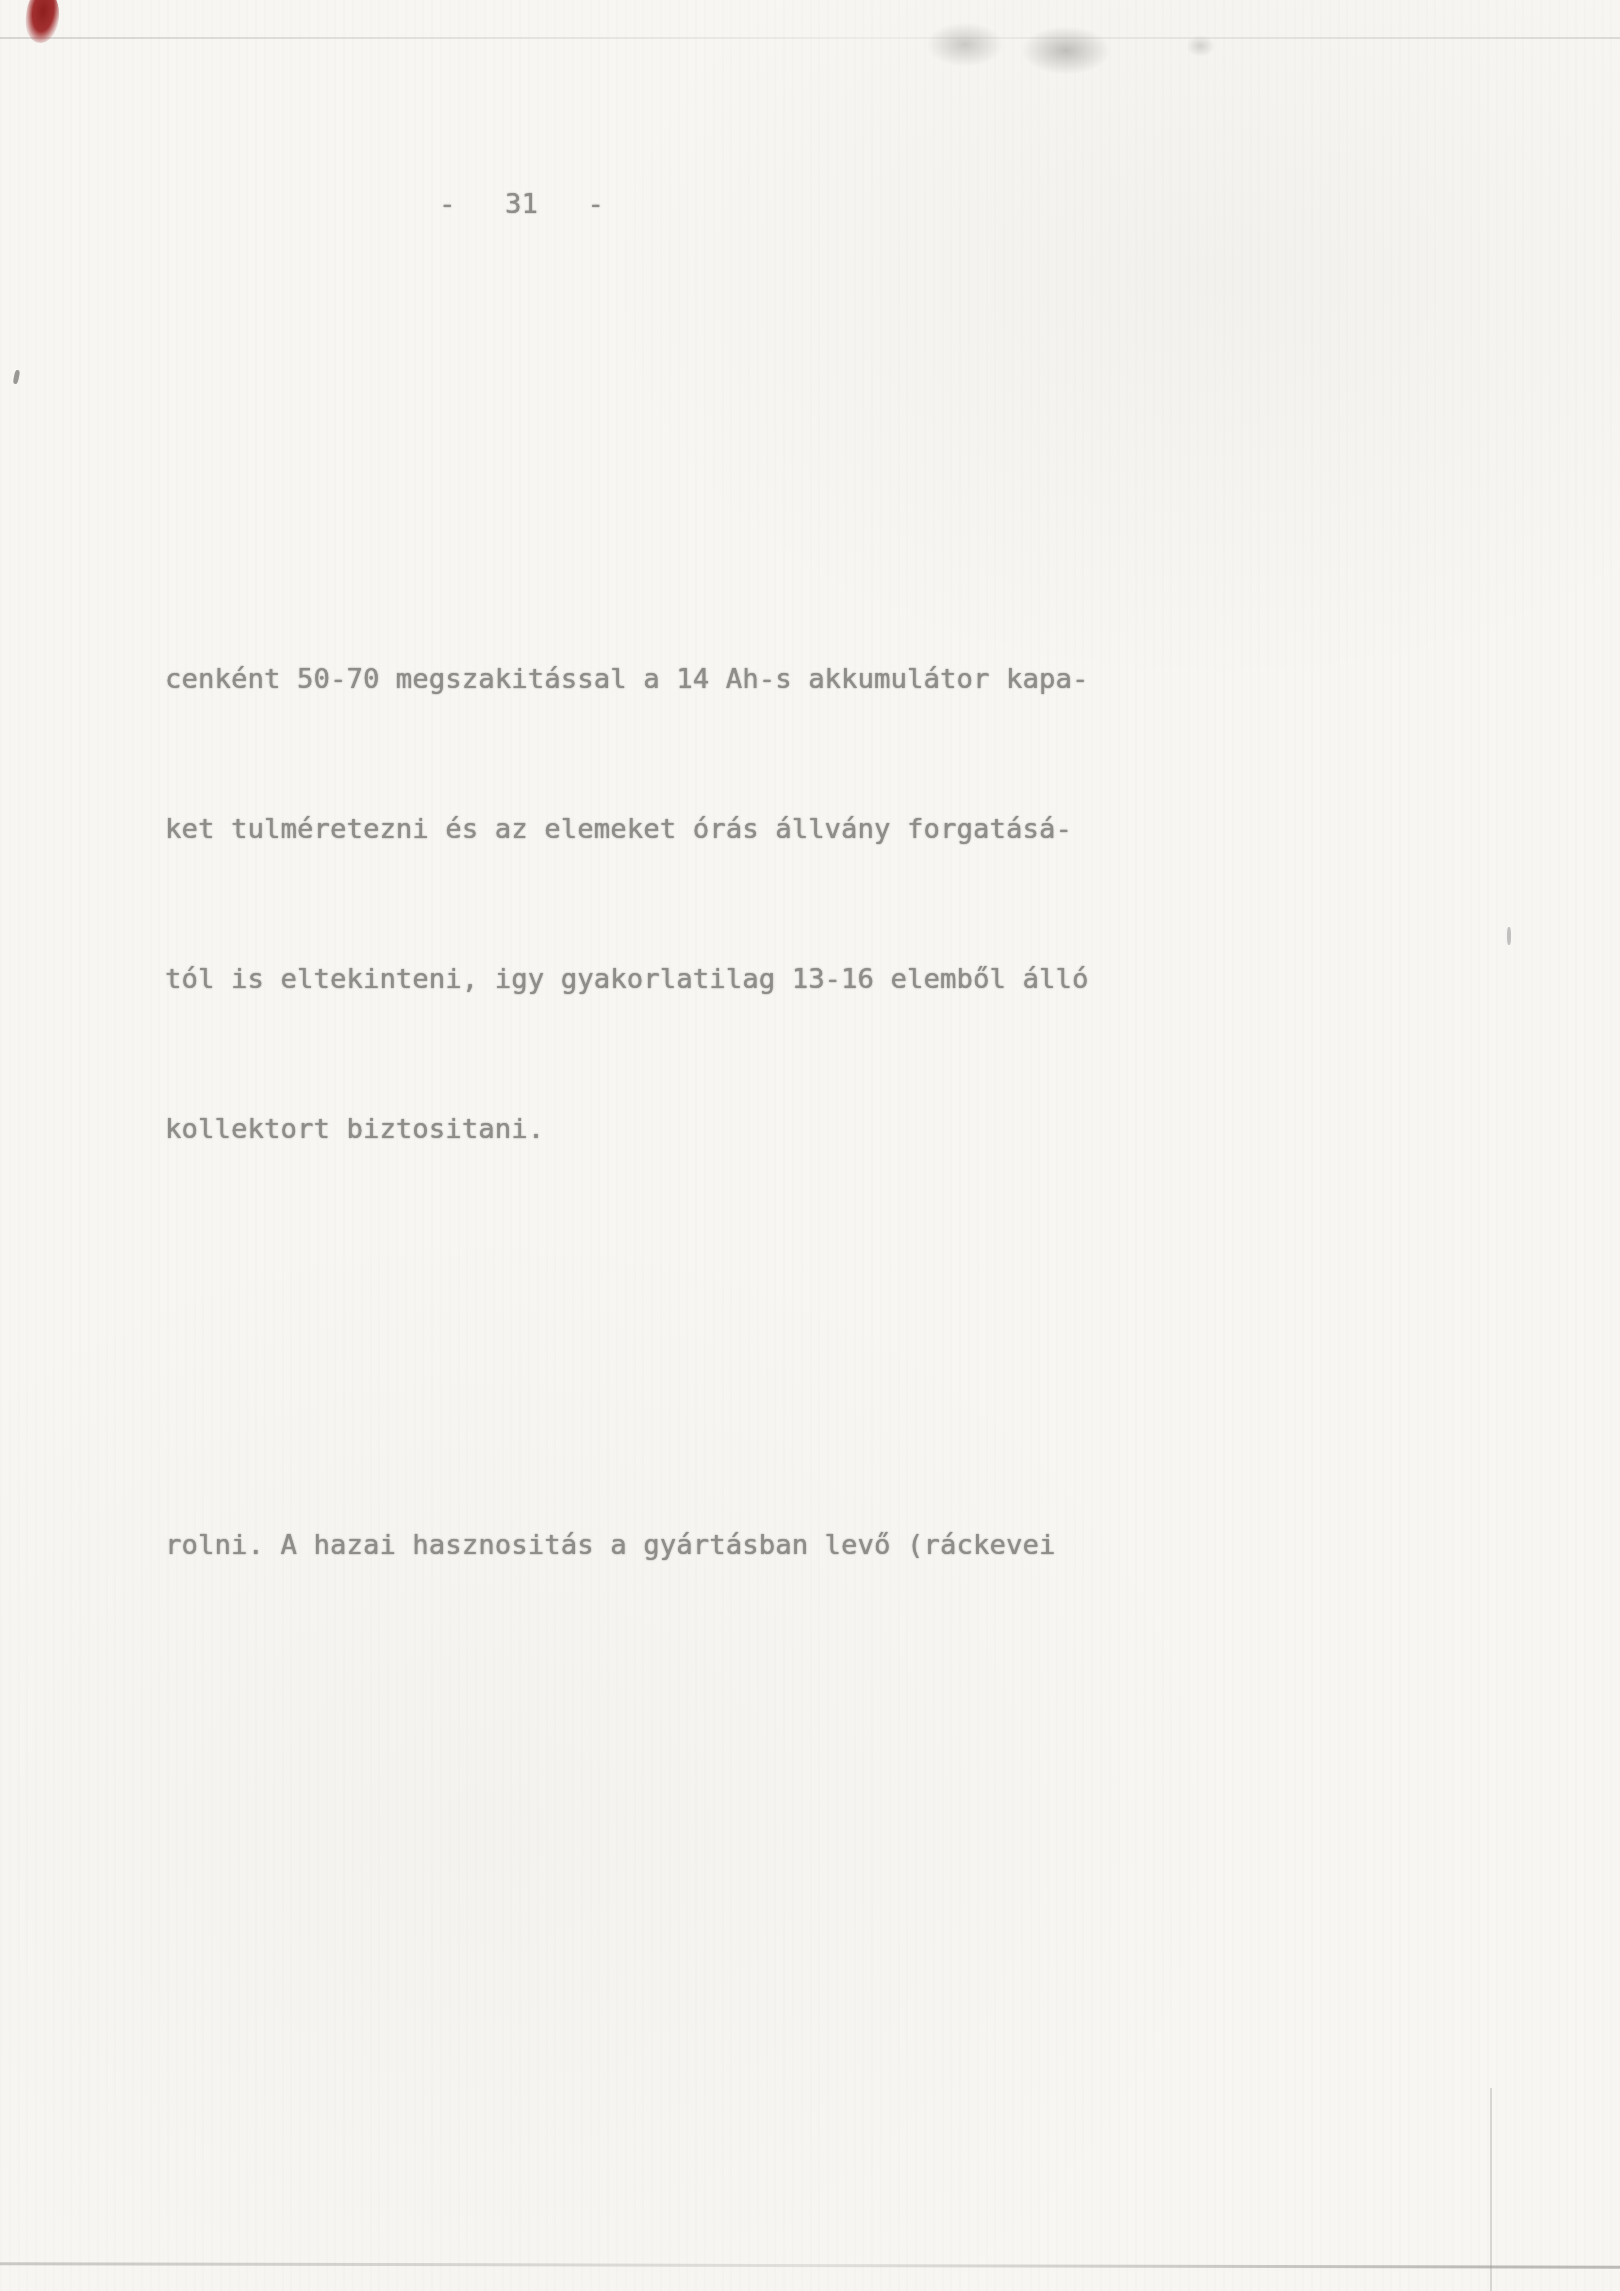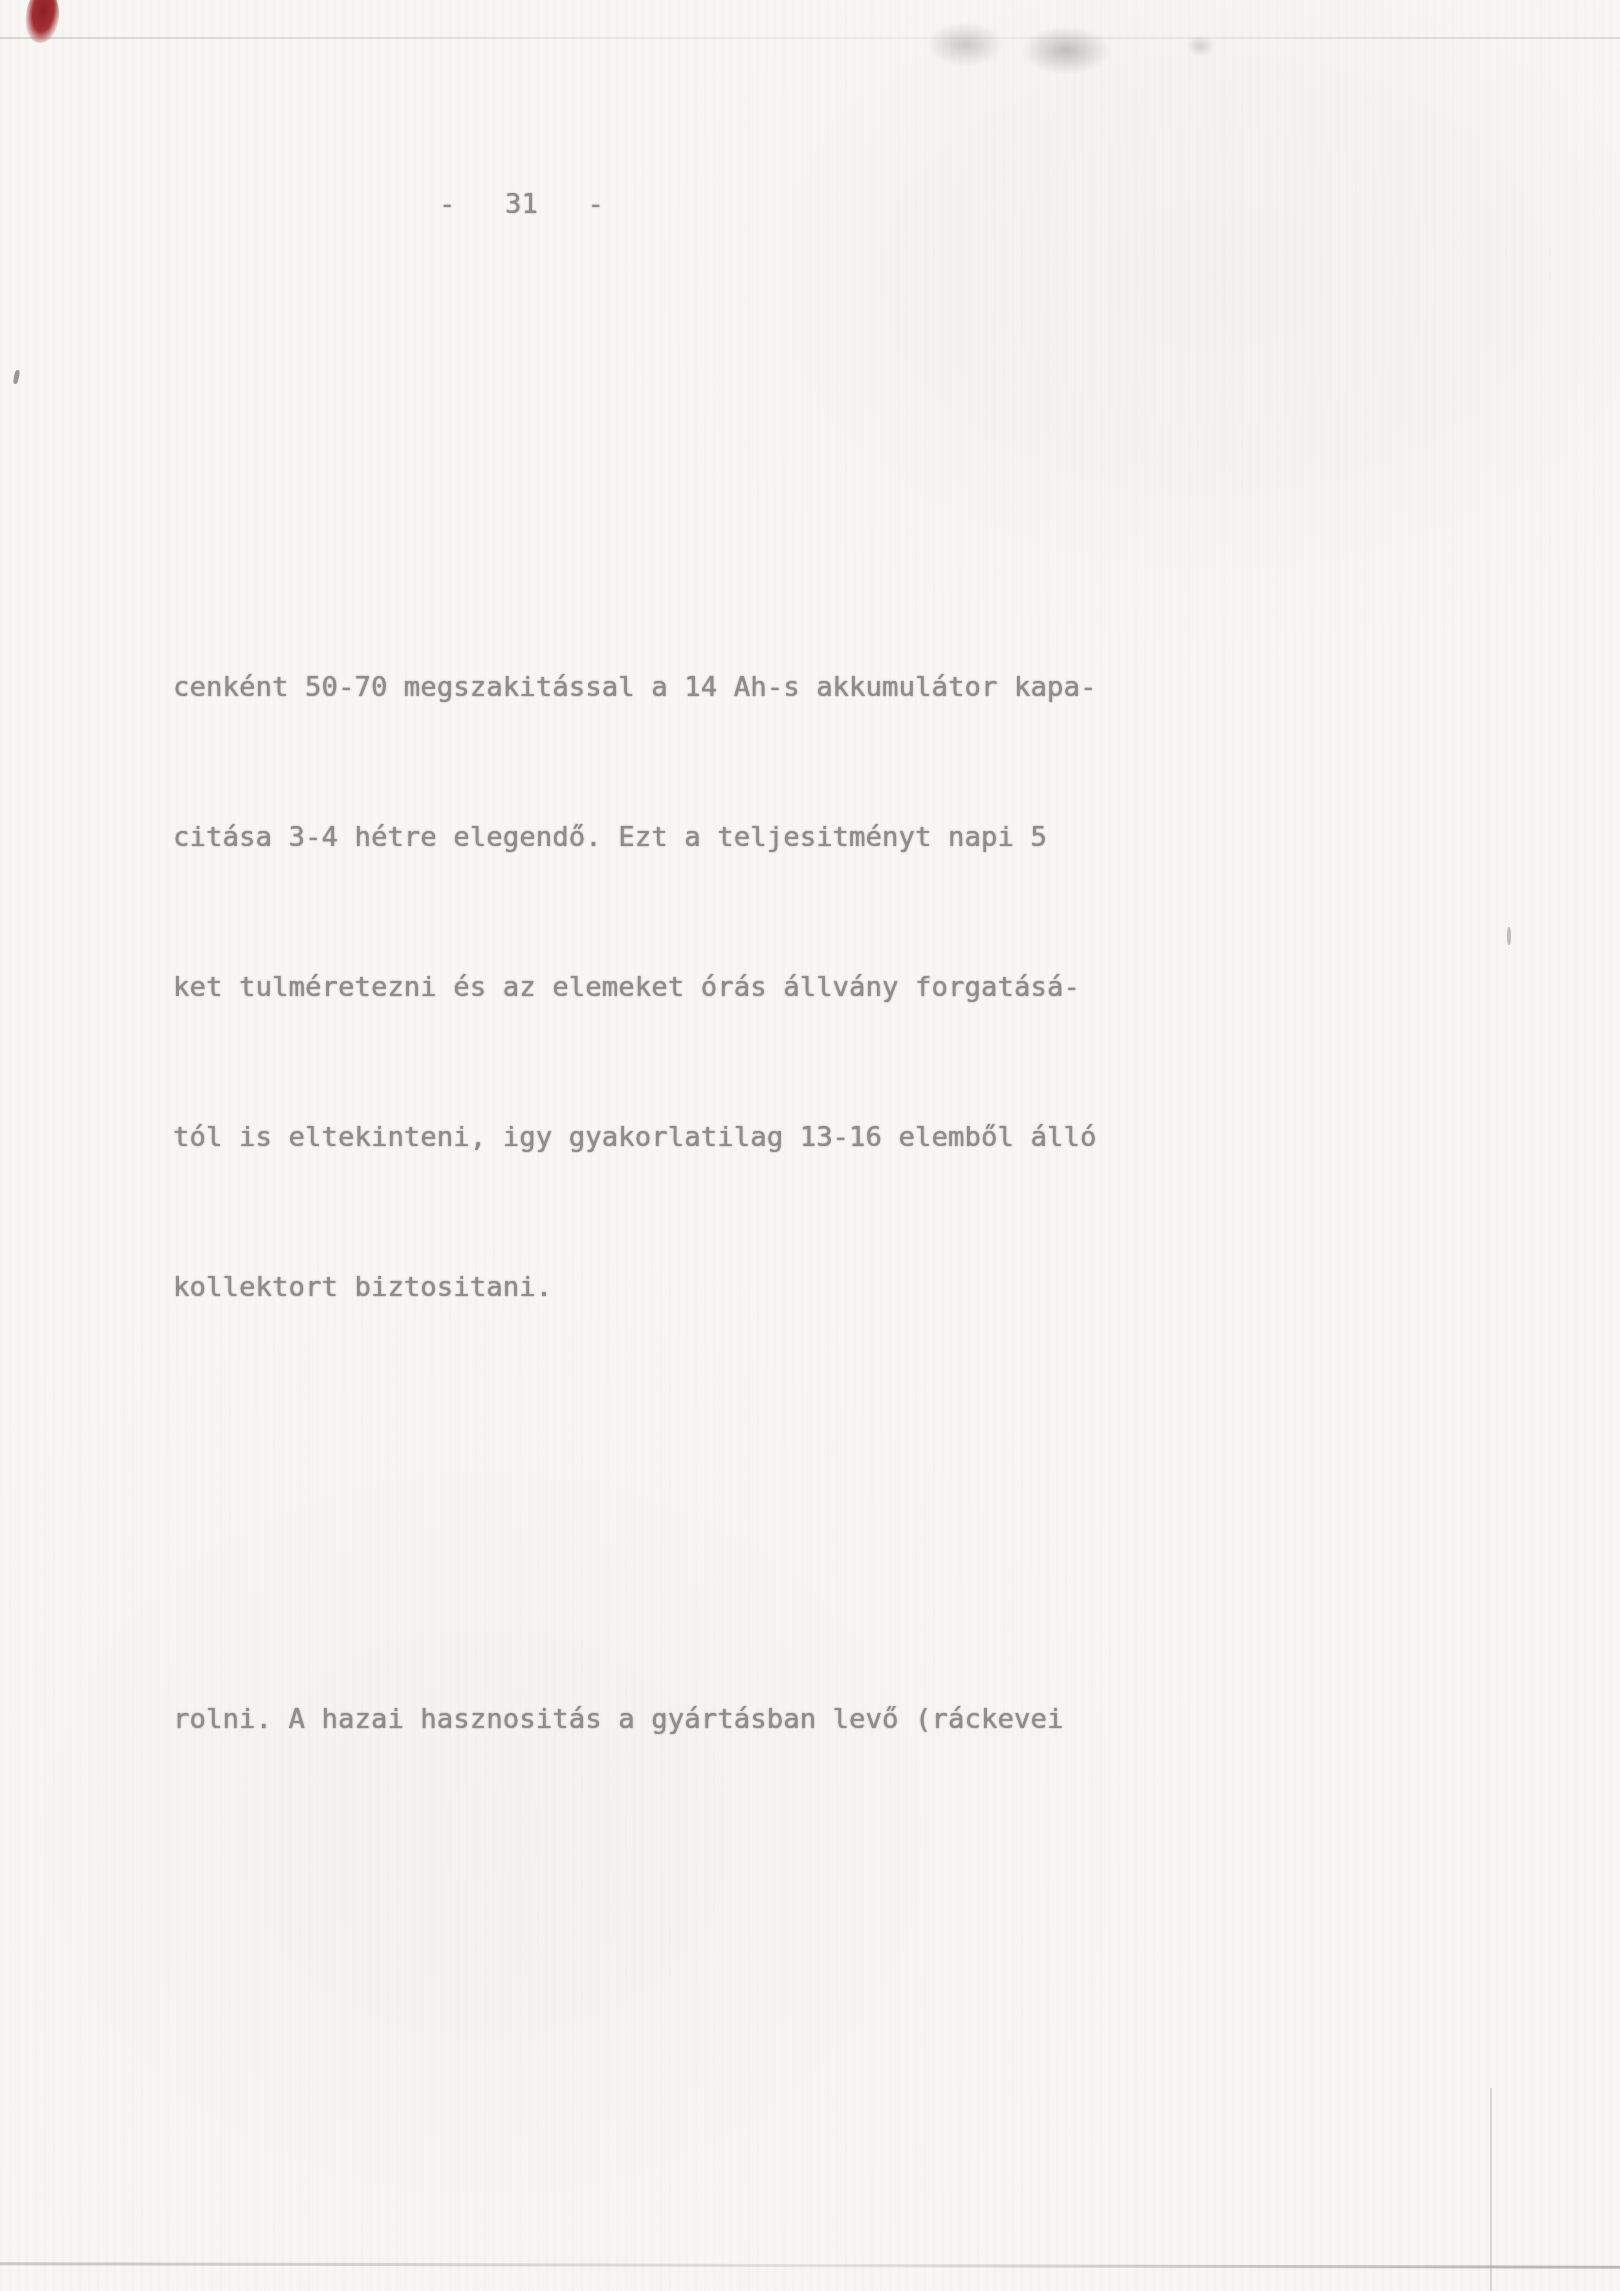--- a/index.html
+++ b/index.html
@@ -22,21 +22,21 @@
     position:absolute;left:439px;top:188px;
     font-size:27.4px;color:#8f8d8a;white-space:pre;
     text-shadow:0 0 1.5px rgba(95,93,90,0.8);
   }
   .text-block{
     position:absolute;left:157px;top:396px;width:1019px;
     font-size:27.4px;line-height:50px;color:#8f8d8a;
     white-space:pre;
     text-shadow:0 0 1.6px rgba(95,93,90,0.85);
   }
-  .para{margin:16px;padding:0;}
+  .para{margin:8px;padding:0;}
   .line{height:50px;}
   .mark{position:absolute;pointer-events:none;}
   .red-mark{
     left:25.5px;top:-9.8px;width:33px;height:53px;
     border-radius:45% 55% 50% 50%;
     background:radial-gradient(ellipse at 50% 40%, #8e1f1f 0%, #a33030 45%, rgba(163,60,60,0.25) 70%, rgba(0,0,0,0) 80%);
     transform:rotate(8deg);
   }
   .smudge-a{
     left:926px;top:21.6px;width:78px;height:45px;
@@ -87,21 +87,20 @@
   <div class="mark smudge-c"></div>
   <div class="mark tick-mark"></div>
   <div class="mark speck"></div>
 
   <div class="pageno">-   31   -</div>
 
   <div class="text-block">
 
     <div class="para">
       <div class="line">cenként 50-70 megszakitással a 14 Ah-s akkumulátor kapa-</div>
-      <div class="line">citása 3-4 hétre elegendő. Ezt a teljesitményt napi 5</div>
       <div class="line">ket tulméretezni és az elemeket órás állvány forgatásá-</div>
       <div class="line">tól is eltekinteni, igy gyakorlatilag 13-16 elemből álló</div>
       <div class="line">kollektort biztositani.</div>
     </div>
 
     <div class="para">
       <div class="line">rolni. A hazai hasznositás a gyártásban levő (ráckevei</div>
       
       
     </div>

